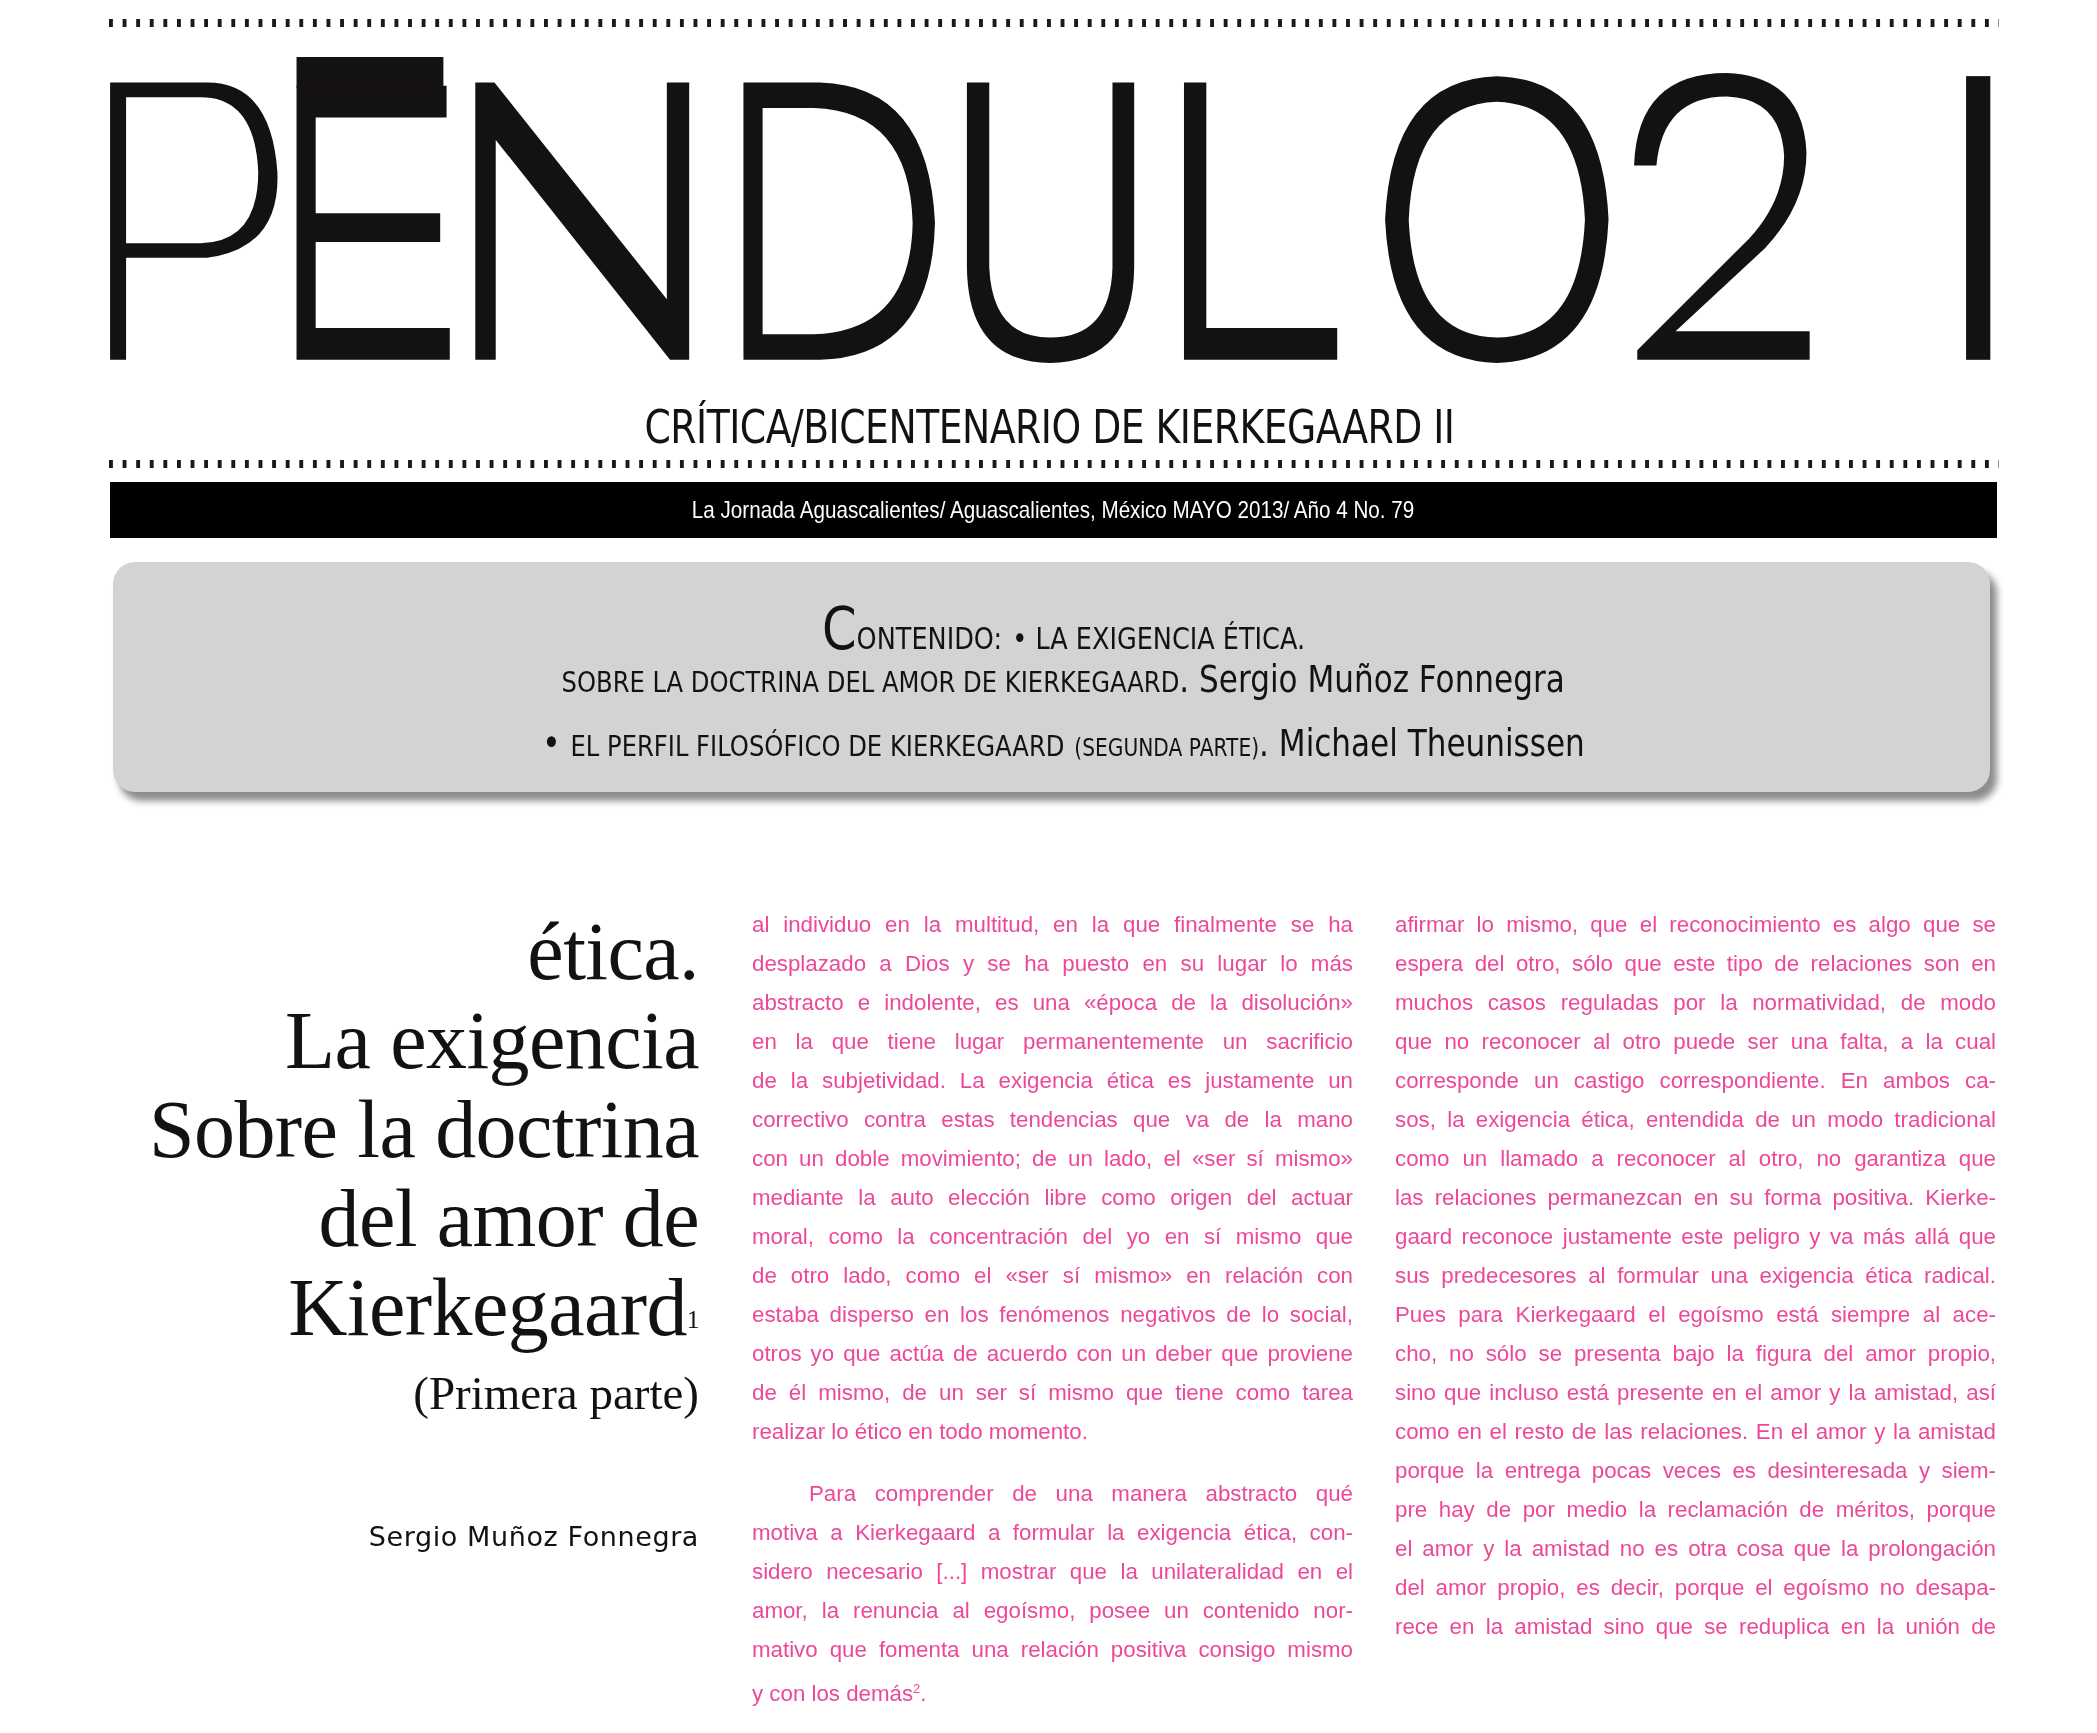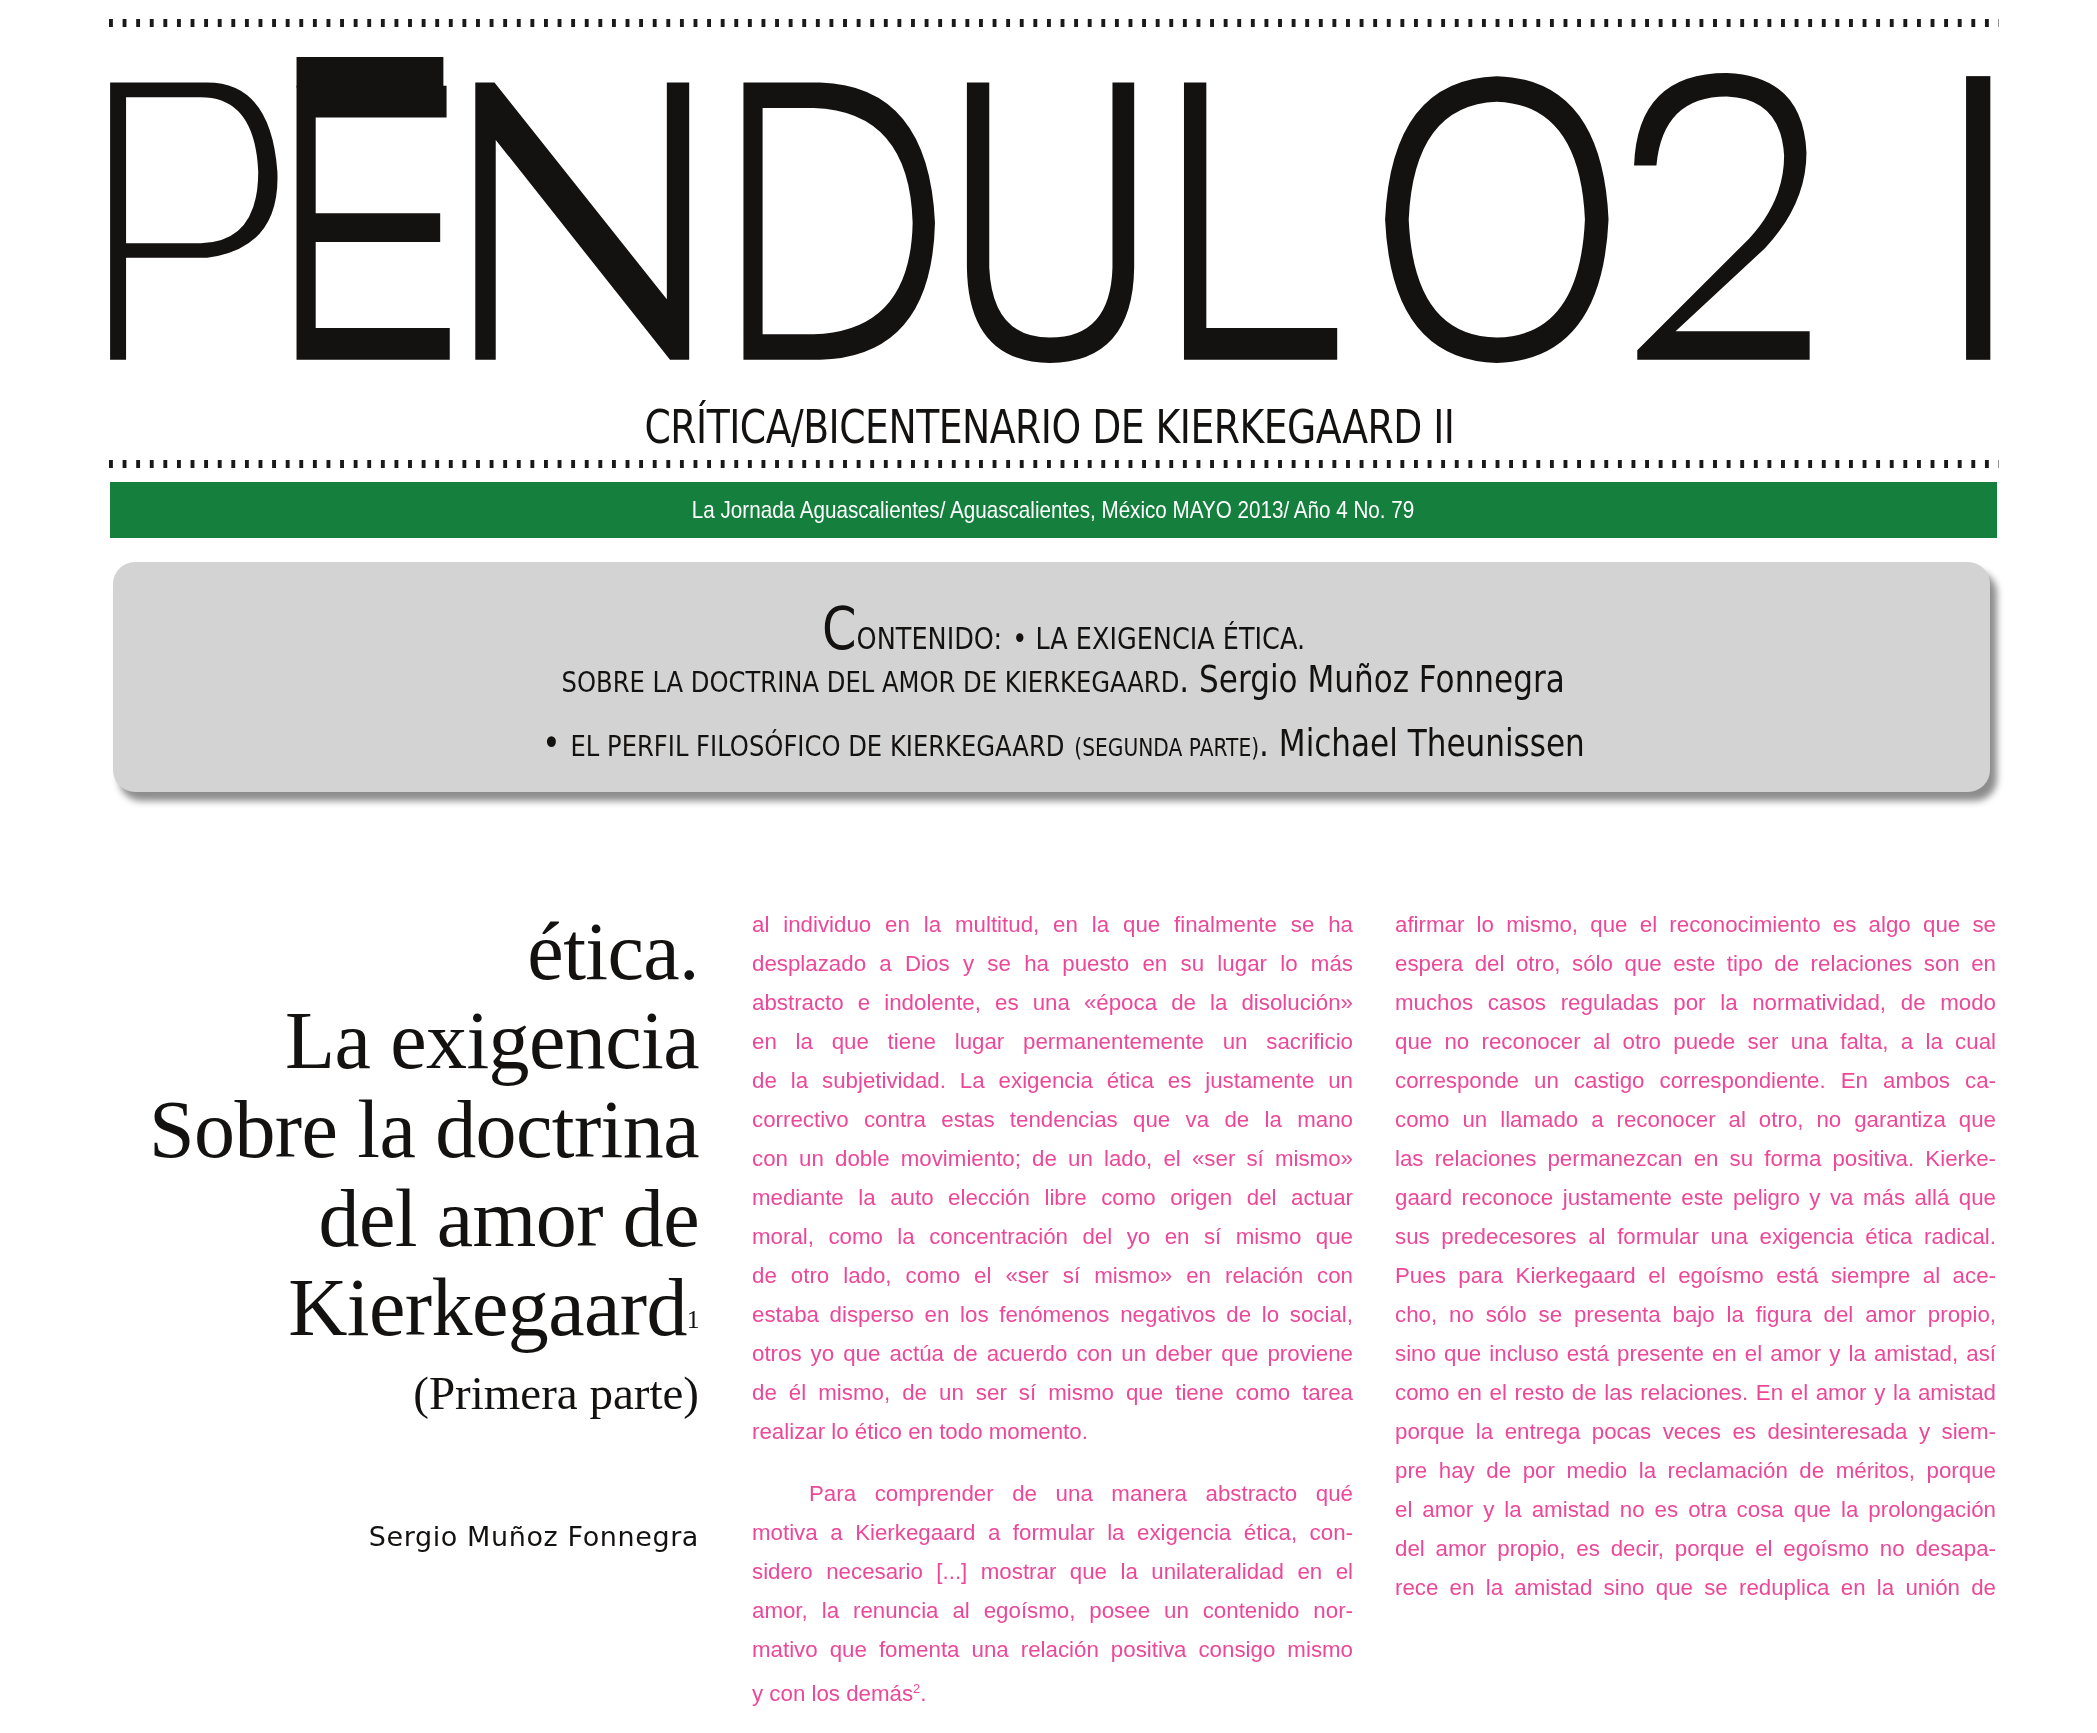--- a/index.html
+++ b/index.html
@@ -5,21 +5,21 @@
   html,body{margin:0;padding:0;background:#ffffff;}
   body{width:2097px;height:1734px;position:relative;overflow:hidden;color:#141211;}
   .dots{position:absolute;left:109px;width:1890px;height:7.7px;
     background-image:linear-gradient(to right,#1a1a1a 0,#1a1a1a 3.8px,transparent 3.8px);
     background-size:13.6px 7.7px;background-repeat:repeat-x;}
   #masthead{position:absolute;left:105px;top:57px;width:1893px;height:306px;}
   #masthead svg{width:100%;height:100%;display:block;}
   #subtitle{position:absolute;left:0;width:2097px;top:399px;text-align:center;
     font-family:"DejaVu Sans",sans-serif;font-size:46px;letter-spacing:-0.6px;
     transform:scaleX(0.82);transform-origin:1054px 0;color:#141211;line-height:57px;}
-  #infobar{position:absolute;left:110px;top:482px;width:1887px;height:56px;background:#15803d;
+  #infobar{position:absolute;left:110px;top:482px;width:1887px;height:56px;background:#000000;
     color:#ffffff;font-family:"Liberation Sans",sans-serif;font-size:24px;text-align:center;line-height:56px;}
   #infobar span{display:inline-block;transform:scaleX(0.86);}
   #contents{position:absolute;left:113px;top:562px;width:1877px;height:230px;background:#d3d3d3;
     border-radius:22px;box-shadow:6.4px 9px 7.7px rgba(0,0,0,0.45);
     font-family:"DejaVu Sans",sans-serif;color:#141211;text-align:center;}
   .cline{position:absolute;left:0;width:100%;text-align:center;white-space:nowrap;padding-left:12px;}
   .cline span.inner{display:inline-block;transform:scaleX(0.84);}
   #c1{top:32px;font-size:38px;}
   #c1 .big{font-size:59px;}
   #c2{top:96px;font-size:37px;}
@@ -135,20 +135,21 @@
   <span class="ln">mativo que fomenta una relación positiva consigo mismo</span>
   <span class="ln last"><span>y con los demás</span><sup style="font-size:12.8px">2</sup><span>.</span></span>
 </div>
 
 <div class="col" id="right-col">
   <span class="ln">afirmar lo mismo, que el reconocimiento es algo que se</span>
   <span class="ln">espera del otro, sólo que este tipo de relaciones son en</span>
   <span class="ln">muchos casos reguladas por la normatividad, de modo</span>
   <span class="ln">que no reconocer al otro puede ser una falta, a la cual</span>
   <span class="ln">corresponde un castigo correspondiente. En ambos ca-</span>
+  <span class="ln">sos, la exigencia ética, entendida de un modo tradicional</span>
   <span class="ln">como un llamado a reconocer al otro, no garantiza que</span>
   <span class="ln">las relaciones permanezcan en su forma positiva. Kierke-</span>
   <span class="ln">gaard reconoce justamente este peligro y va más allá que</span>
   <span class="ln">sus predecesores al formular una exigencia ética radical.</span>
   <span class="ln">Pues para Kierkegaard el egoísmo está siempre al ace-</span>
   <span class="ln">cho, no sólo se presenta bajo la figura del amor propio,</span>
   <span class="ln">sino que incluso está presente en el amor y la amistad, así</span>
   <span class="ln">como en el resto de las relaciones. En el amor y la amistad</span>
   <span class="ln">porque la entrega pocas veces es desinteresada y siem-</span>
   <span class="ln">pre hay de por medio la reclamación de méritos, porque</span>

